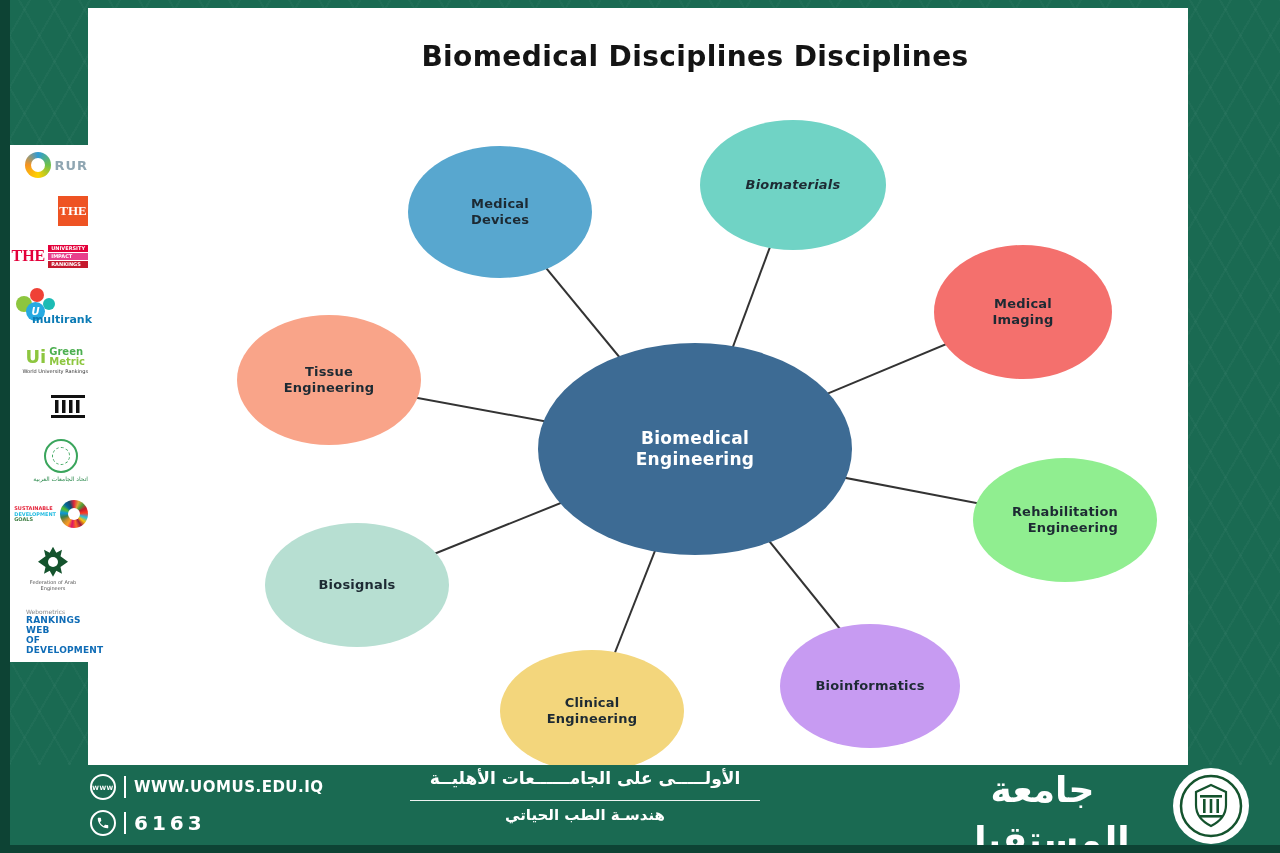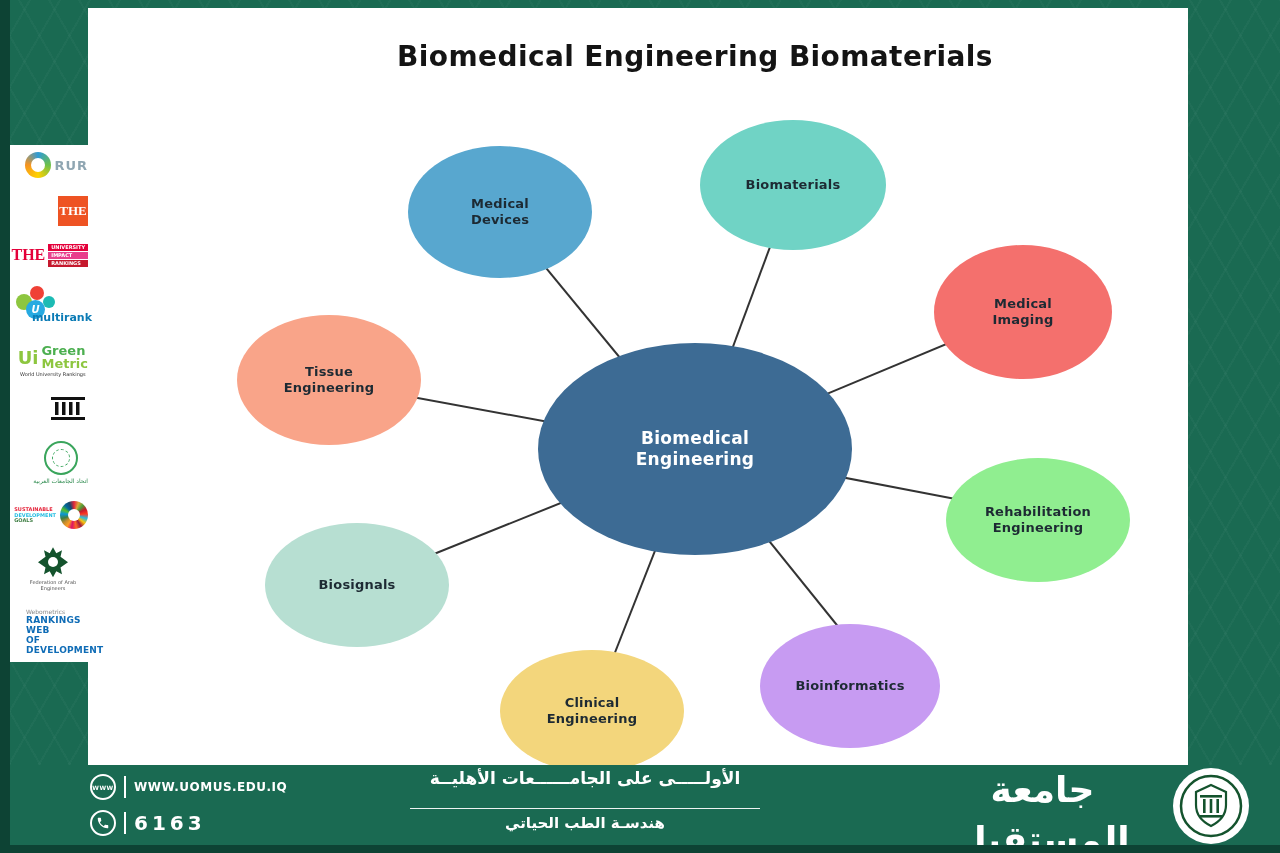--- a/index.html
+++ b/index.html
@@ -18,24 +18,24 @@
 
   .title{position:absolute;left:360px;top:40px;width:670px;text-align:center;z-index:2;
     font-size:28px;font-weight:700;color:#141414;letter-spacing:.4px;font-family:"DejaVu Sans",sans-serif;}
 
   .node{position:absolute;border-radius:50%;display:flex;align-items:center;justify-content:center;
     text-align:center;z-index:2;}
   .node span{white-space:pre-line;font-weight:700;font-size:13px;color:#1d2a33;letter-spacing:.2px;line-height:1.25;}
   .node.center span{font-size:17px;color:#ffffff;letter-spacing:.3px;}
   .center{left:538px;top:343px;width:314px;height:212px;}
   .n0{left:408px;top:146px;width:184px;height:132px;}
-  .n1{left:700px;top:120px;width:186px;height:130px;}
+  .n1{left:700px;top:120px;width:186px;height:130px;font-style:italic;}
   .n2{left:934px;top:245px;width:178px;height:134px;}
-  .n3{left:946px;top:458px;width:184px;height:124px;}
-  .n4{left:760px;top:624px;width:180px;height:124px;}
+  .n3{left:973px;top:458px;width:184px;height:124px;text-align:right;}
+  .n4{left:780px;top:624px;width:180px;height:124px;}
   .n5{left:500px;top:650px;width:184px;height:122px;}
   .n6{left:265px;top:523px;width:184px;height:124px;justify-content:center;}
   .n7{left:237px;top:315px;width:184px;height:130px;}
 
   
   .sidebar{position:absolute;left:10px;top:145px;width:78px;height:517px;background:#ffffff;z-index:3;
     display:flex;flex-direction:column;align-items:flex-end;justify-content:space-between;padding:7px 0;box-sizing:border-box;}
   .sb-item{display:flex;align-items:center;justify-content:center;flex-direction:row;gap:3px;overflow:visible;}
 
   .rur-ring{position:relative;width:26px;height:26px;border-radius:50%;display:inline-block;
@@ -60,21 +60,21 @@
   .mr-circles .r{left:14px;top:0;width:14px;height:14px;background:#ef4136;}
   .mr-circles .b{left:10px;top:14px;width:19px;height:19px;background:#27aae1;display:flex;align-items:center;justify-content:center;}
   .mr-circles .b b{color:#fff;font-size:10px;font-weight:700;}
   .mr-circles .t{left:27px;top:10px;width:12px;height:12px;background:#1cbbb4;}
   .mr-text{position:absolute;right:-4px;bottom:2px;font-size:11px;font-weight:700;color:#0b7bb5;}
 
   .gm{flex-direction:column;gap:1px;}
   .gm-row{display:flex;align-items:center;gap:3px;}
   .gm-ui{font-size:18px;font-weight:700;color:#8dc63f;}
   .gm-lines{display:flex;flex-direction:column;line-height:1;}
-  .gm-lines em{font-style:normal;font-size:13px;font-weight:700;}
+  .gm-lines em{font-style:normal;font-size:10px;font-weight:700;}
   .gm-lines .l1{color:#4caf50;}
   .gm-lines .l2{color:#8dc63f;}
   .gm-sub{font-size:5px;color:#333;}
 
   .building svg{display:block;}
 
   .aau{flex-direction:column;gap:2px;}
   .aau-circle{width:30px;height:30px;border:2px solid #3aa55c;border-radius:50%;display:flex;align-items:center;justify-content:center;}
   .aau-circle i{width:16px;height:16px;border:1px dashed #3aa55c;border-radius:50%;display:block;}
   .aau-text{font-size:6px;color:#2e8b4f;}
@@ -100,25 +100,25 @@
   .w-top{font-size:6px;color:#888;}
   .w-l1,.w-l2{font-size:9px;font-weight:700;color:#0f6cb6;letter-spacing:.2px;}
 
   
   .footer{position:absolute;left:0;top:765px;width:1280px;height:80px;background:#1a6a52;z-index:3;color:#fff;}
   .contact{position:absolute;left:90px;top:4px;}
   .c-row{display:flex;align-items:center;height:36px;gap:8px;}
   .c-icon{width:26px;height:26px;border:2px solid #fff;border-radius:50%;display:flex;align-items:center;justify-content:center;box-sizing:border-box;}
   .c-icon b{font-size:6px;letter-spacing:.5px;}
   .c-sep{width:2px;height:22px;background:#fff;display:inline-block;}
-  .c-text{font-size:12px;font-weight:700;letter-spacing:.5px;}
+  .c-text{font-size:15px;font-weight:700;letter-spacing:.5px;}
   .c-text.phone{font-size:20px;letter-spacing:4px;}
 
   .taglines{position:absolute;left:410px;top:3px;width:350px;text-align:center;direction:rtl;}
-  .tl1{font-size:17px;font-weight:700;border-bottom:1px solid rgba(255,255,255,.92);padding-bottom:20px;margin-bottom:2px;}
+  .tl1{font-size:17px;font-weight:700;border-bottom:1px solid rgba(255,255,255,.92);padding-bottom:12px;margin-bottom:2px;}
   .tl2{font-size:15px;font-weight:700;line-height:24px;}
   .tl3{font-size:15px;font-weight:700;line-height:24px;}
 
   .brand{position:absolute;left:915px;top:0;width:255px;text-align:center;}
   .brand-ar{font-size:36px;font-weight:700;line-height:50px;direction:rtl;}
 
   .emblem{position:absolute;left:1172px;top:2px;width:78px;height:78px;}
 </style>
 </head>
 <body>
@@ -131,21 +131,21 @@
     <line x1="695" y1="449" x2="500" y2="212" stroke="#333333" stroke-width="2"></line>
     <line x1="695" y1="449" x2="793" y2="185" stroke="#333333" stroke-width="2"></line>
     <line x1="695" y1="449" x2="1023" y2="312" stroke="#333333" stroke-width="2"></line>
     <line x1="695" y1="449" x2="1065" y2="520" stroke="#333333" stroke-width="2"></line>
     <line x1="695" y1="449" x2="886" y2="686" stroke="#333333" stroke-width="2"></line>
     <line x1="695" y1="449" x2="592" y2="711" stroke="#333333" stroke-width="2"></line>
     <line x1="695" y1="449" x2="357" y2="585" stroke="#333333" stroke-width="2"></line>
     <line x1="695" y1="449" x2="320" y2="380" stroke="#333333" stroke-width="2"></line>
   </svg>
 
-  <div class="title">Biomedical Engineering Biomaterials</div>
+  <div class="title">Biomedical Disciplines Disciplines</div>
 
   <div class="node center" style="background-color: rgb(61, 107, 148);">
     <span>Biomedical
 Engineering</span>
   </div>
   <div class="node n0" style="background-color: rgb(88, 167, 207);">
     <span>Medical
 Devices</span>
   </div>
   <div class="node n1" style="background-color: rgb(112, 211, 197);">

